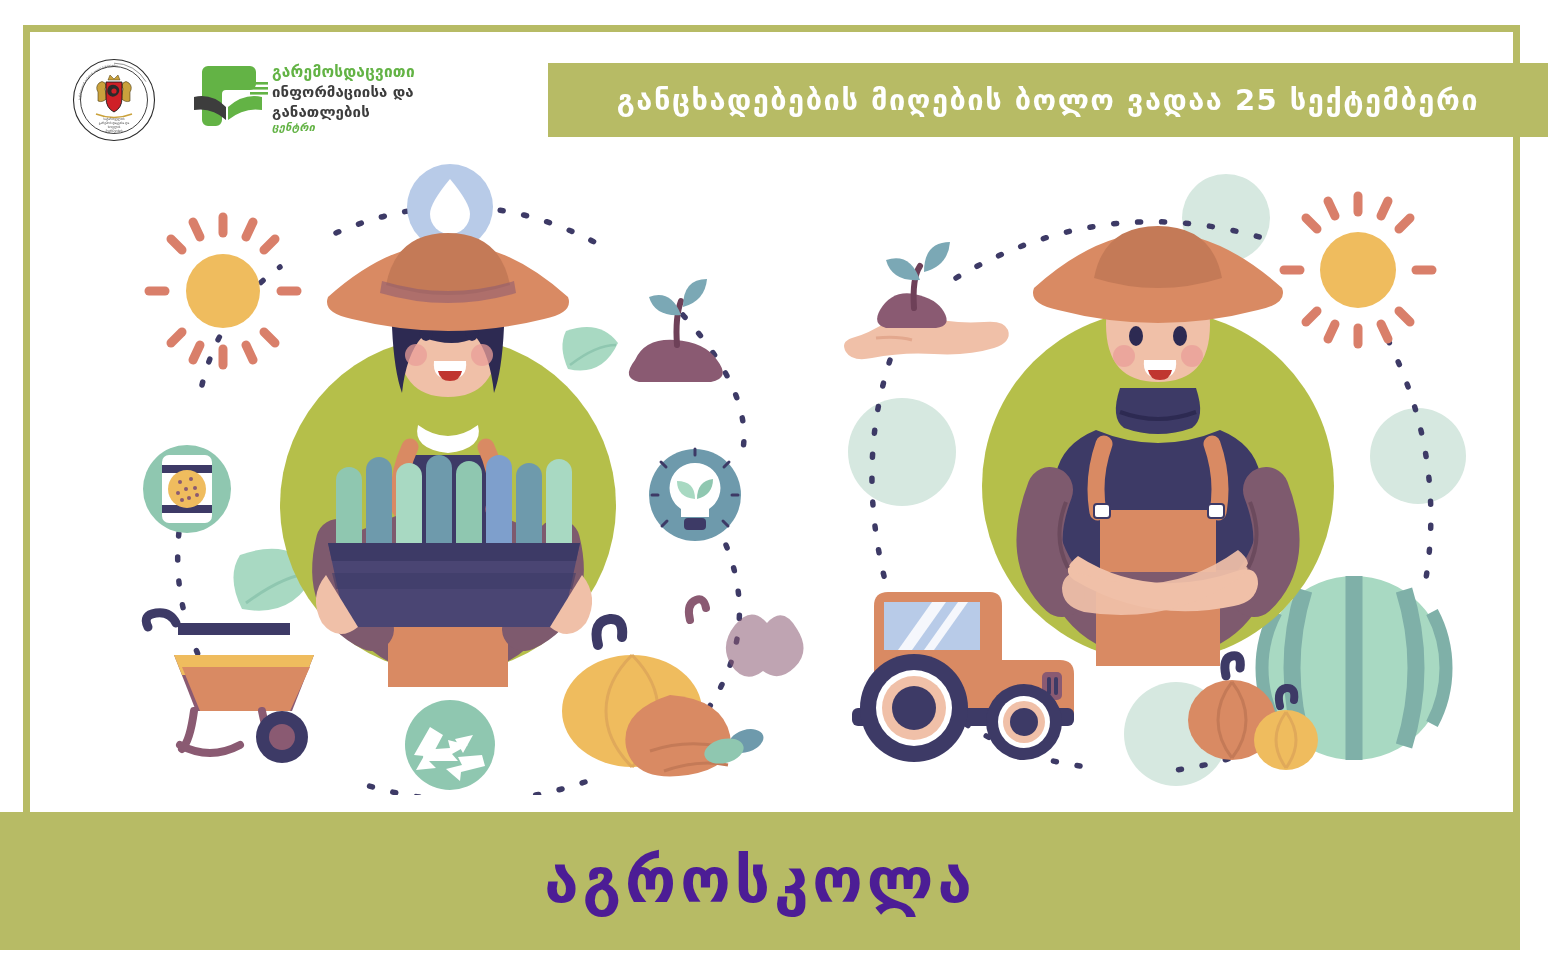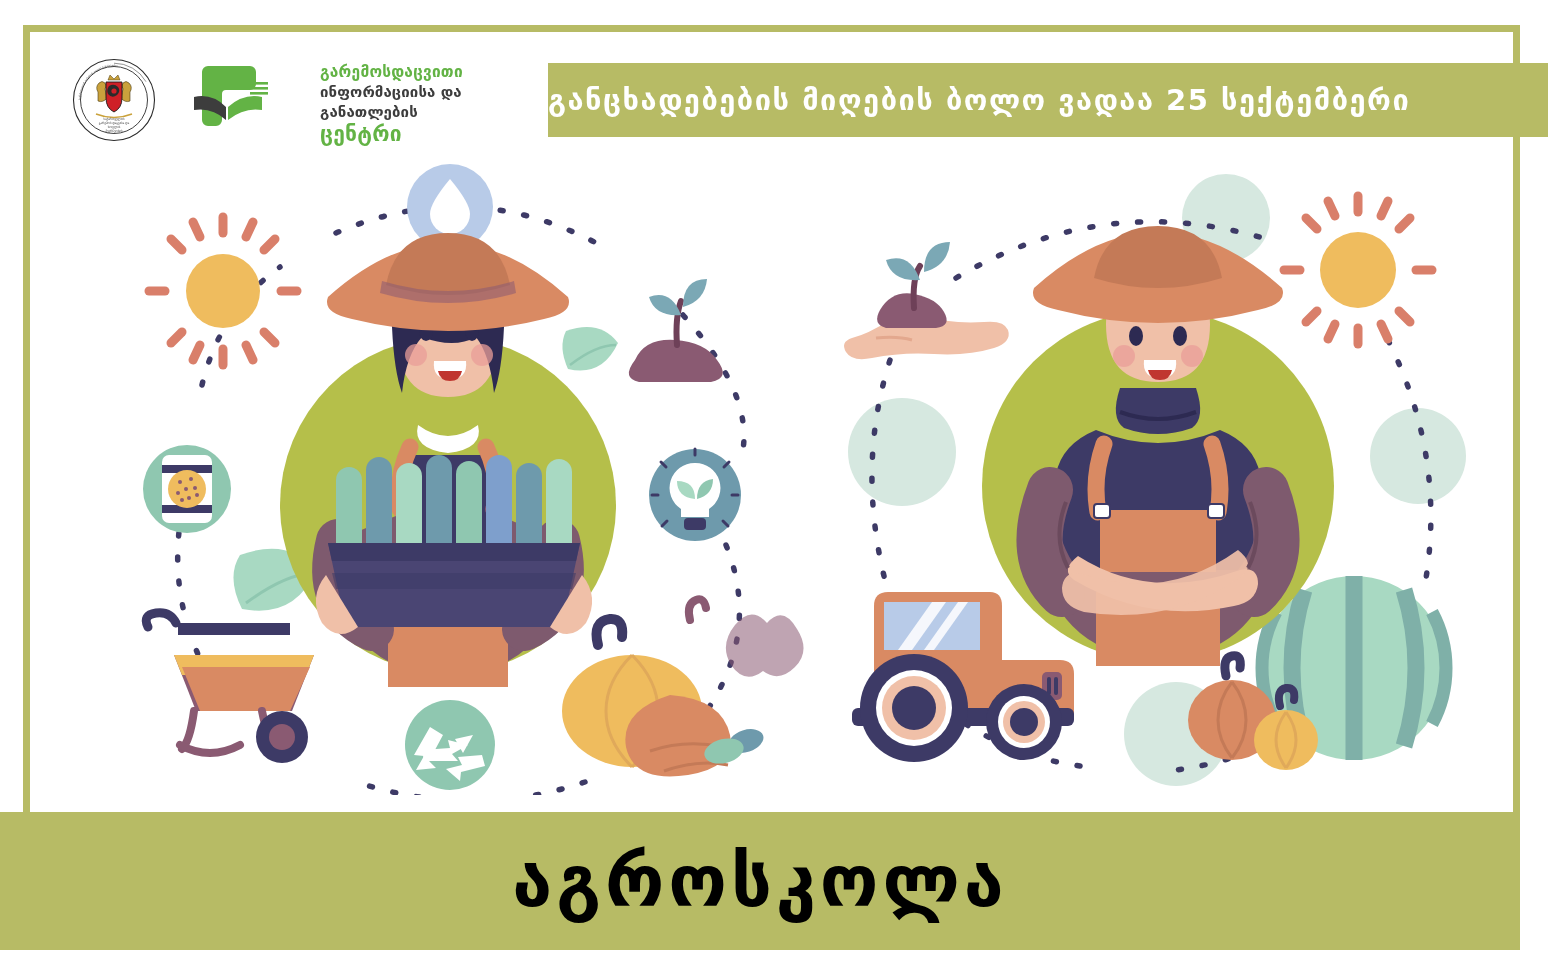--- a/index.html
+++ b/index.html
@@ -26,21 +26,21 @@
   }
 
   
   .top-banner {
     position: absolute;
     left: 548px; top: 63px;
     width: 1000px; height: 74px;
     background: #b7bb65;
     display: flex;
     align-items: center;
-    justify-content: flex-start;
+    justify-content: center;
     overflow: hidden;
   }
   .top-banner-text {
     color: #ffffff;
     font-size: 29px;
     font-weight: 700;
     letter-spacing: 1.5px;
     white-space: nowrap;
     line-height: 1;
   }
@@ -49,46 +49,46 @@
   .bottom-band {
     position: absolute;
     left: 0px; top: 812px;
     width: 1520px; height: 138px;
     background: #b7bb65;
     display: flex;
     align-items: center;
     justify-content: center;
   }
   .bottom-title {
-    color: #000000;
-    font-size: 72px;
+    color: #4c1d95;
+    font-size: 62px;
     font-weight: 700;
     letter-spacing: 4px;
     line-height: 1;
     white-space: nowrap;
   }
 
   
   .seal {
     position: absolute;
     left: 72px; top: 58px;
     width: 84px; height: 84px;
   }
   .eiec-logo {
     position: absolute;
     left: 192px; top: 62px;
     width: 240px; height: 78px;
   }
   .eiec-mark { position: absolute; left: 0; top: 2px; width: 78px; height: 70px; }
   .eiec-text {
-    position: absolute; left: 80px; top: 2px; width: 162px; margin-left: 48px;
+    position: absolute; left: 80px; top: 2px; width: 162px;
   }
   .eiec-l1 { font-size: 15.5px; font-weight: 700; color: #63b345; letter-spacing: 0.2px; line-height: 1.15; }
   .eiec-l2 { font-size: 15px;  font-weight: 700; color: #3d3d3d; letter-spacing: 0.1px; line-height: 1.35; }
-  .eiec-l3 { font-size: 21px; font-weight: 700; color: #63b345; letter-spacing: 0.2px; line-height: 1.15; }
+  .eiec-l3 { font-size: 11px; font-weight: 700; color: #63b345; letter-spacing: 0.2px; line-height: 1.15; font-style: italic; }
 
   
   .illus { position: absolute; }
   .illus svg { display: block; }
 </style>
 </head>
 <body>
 
 <div id="poster">
 

